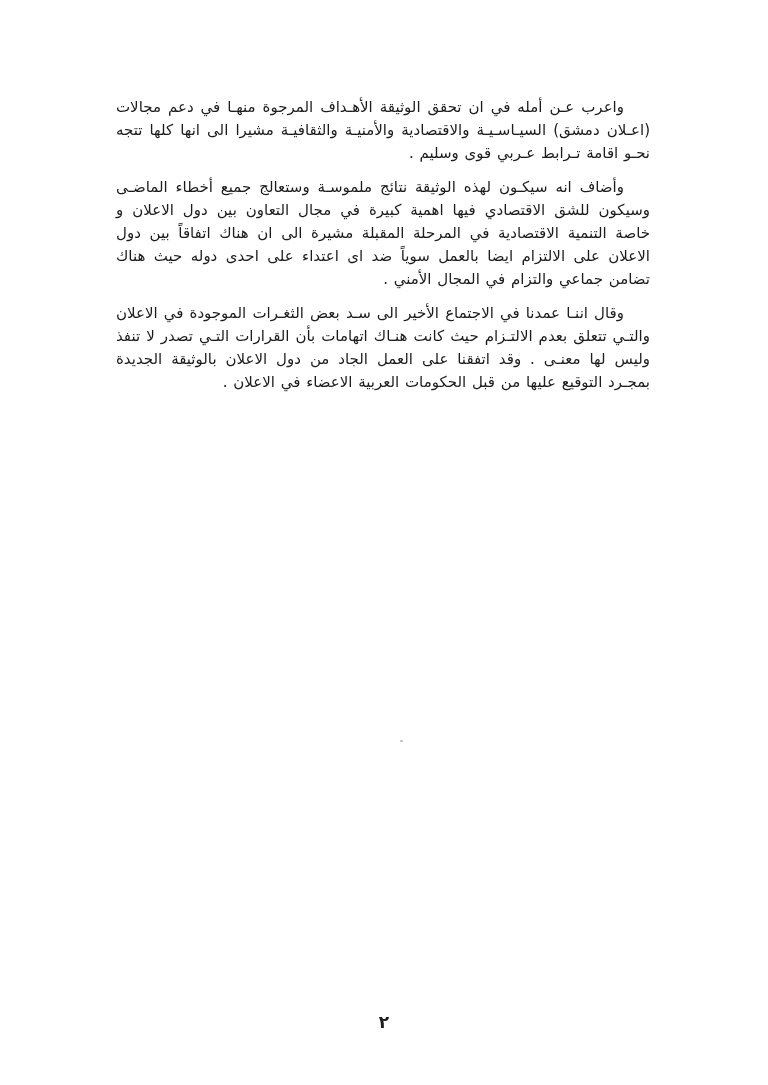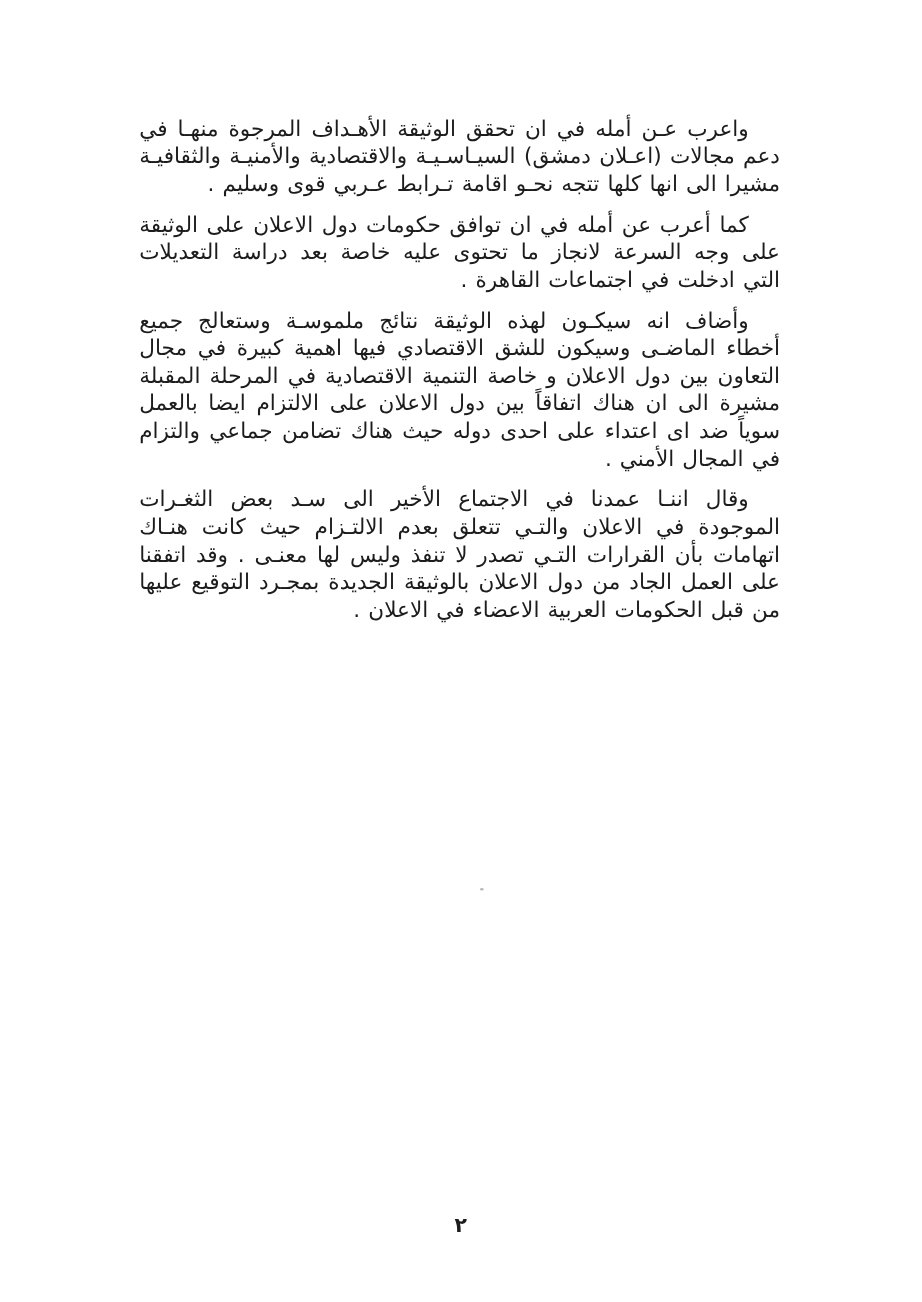--- a/index.html
+++ b/index.html
@@ -19,21 +19,21 @@
     inset: 0;
     background: #ffffff;
   }
   .text-block {
     position: absolute;
     top: 96px;
     right: 118px;
     width: 534px;
     direction: rtl;
     text-align: justify;
-    font-size: 18px;
+    font-size: 15px;
     line-height: 23px;
     color: #1c1c1c;
   }
   .para {
     margin: 0 0 11px 0;
     text-indent: 26px;
     word-spacing: 1px;
   }
   .artifact-dot {
     position: absolute;
@@ -55,19 +55,18 @@
     color: #1c1c1c;
     direction: rtl;
   }
 </style>
 </head>
 <body>
 
 <div class="page">
   <div class="text-block">
     <p class="para">واعرب عـن أمله في ان تحقق الوثيقة الأهـداف المرجوة منهـا في دعم مجالات (اعـلان دمشق) السيـاسـيـة والاقتصادية والأمنيـة والثقافيـة  مشيرا الى انها كلها تتجه نحـو اقامة تـرابط عـربي قوى وسليم .</p>
-    <p class="para">كما أعرب عن أمله في ان توافق حكومات دول الاعلان على الوثيقة على وجه السرعة لانجاز ما تحتوى عليه خاصة بعد دراسة التعديلات التي ادخلت في اجتماعات القاهرة .</p>
     <p class="para">وأضاف انه سيكـون لهذه الوثيقة نتائج ملموسـة وستعالج جميع أخطاء الماضـى وسيكون للشق الاقتصادي فيها اهمية كبيرة في مجال التعاون بين دول الاعلان و خاصة التنمية الاقتصادية في المرحلة المقبلة مشيرة الى ان هناك اتفاقاً بين دول الاعلان على الالتزام ايضا بالعمل سوياً ضد اى اعتداء على احدى دوله حيث هناك تضامن جماعي والتزام في المجال الأمني .</p>
     <p class="para">وقال اننـا عمدنا في الاجتماع الأخير الى سـد بعض الثغـرات الموجودة في الاعلان والتـي تتعلق بعدم الالتـزام حيث كانت هنـاك اتهامات بأن القرارات التـي تصدر لا تنفذ وليس لها معنـى .  وقد اتفقنا على العمل الجاد من دول الاعلان بالوثيقة الجديدة بمجـرد التوقيع عليها من قبل الحكومات العربية الاعضاء في الاعلان .</p>
   </div>
   <div class="artifact-dot"></div>
   <div class="page-number">٢</div>
 </div>
 
 </body></html>

